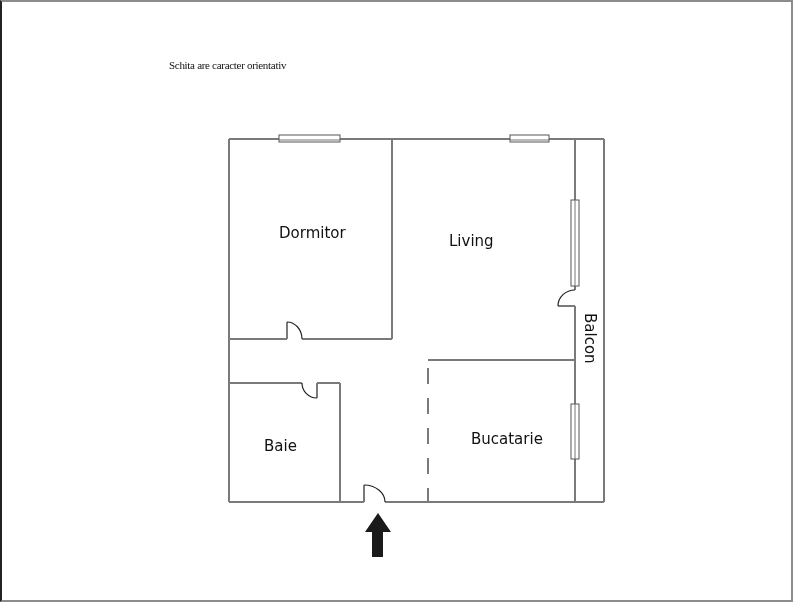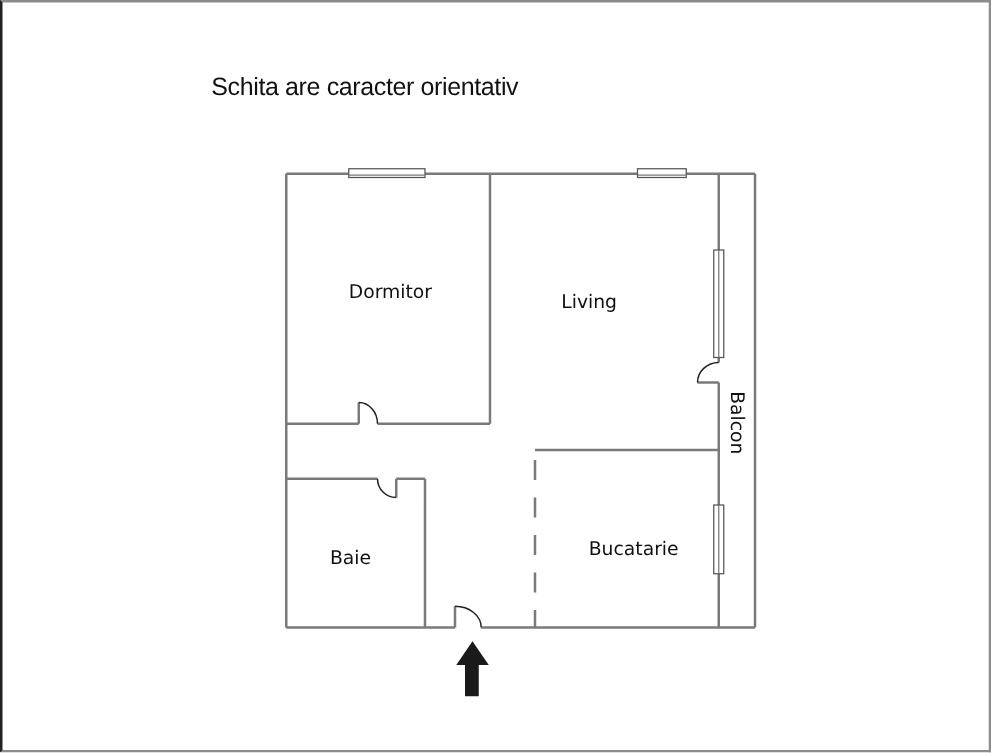--- a/index.html
+++ b/index.html
@@ -5,21 +5,21 @@
   html, body { margin: 0; padding: 0; background: #ffffff; }
   body { width: 793px; height: 602px; position: relative; overflow: hidden; }
   .frame {
     position: absolute; left: 0; top: 0; width: 793px; height: 602px;
     box-sizing: border-box;
     border-top: 2px solid #8c8c8c; border-left: 2px solid #222;
     border-right: 2px solid #8c8c8c; border-bottom: 2px solid #8c8c8c;
   }
   .note {
     position: absolute; left: 169px; top: 59px;
-    font-family: Liberation Sans, sans-serif; font-size: 20px; color: #111;
+    font-family: Liberation Serif, serif; font-size: 11px; color: #111;
     letter-spacing: -0.3px;
   }
   svg { position: absolute; left: 0; top: 0; }
   .lbl { font-family: "DejaVu Sans", sans-serif; font-size: 15px; fill: #111; }
 </style>
 </head>
 <body>
 
 <div class="frame"></div>
 

